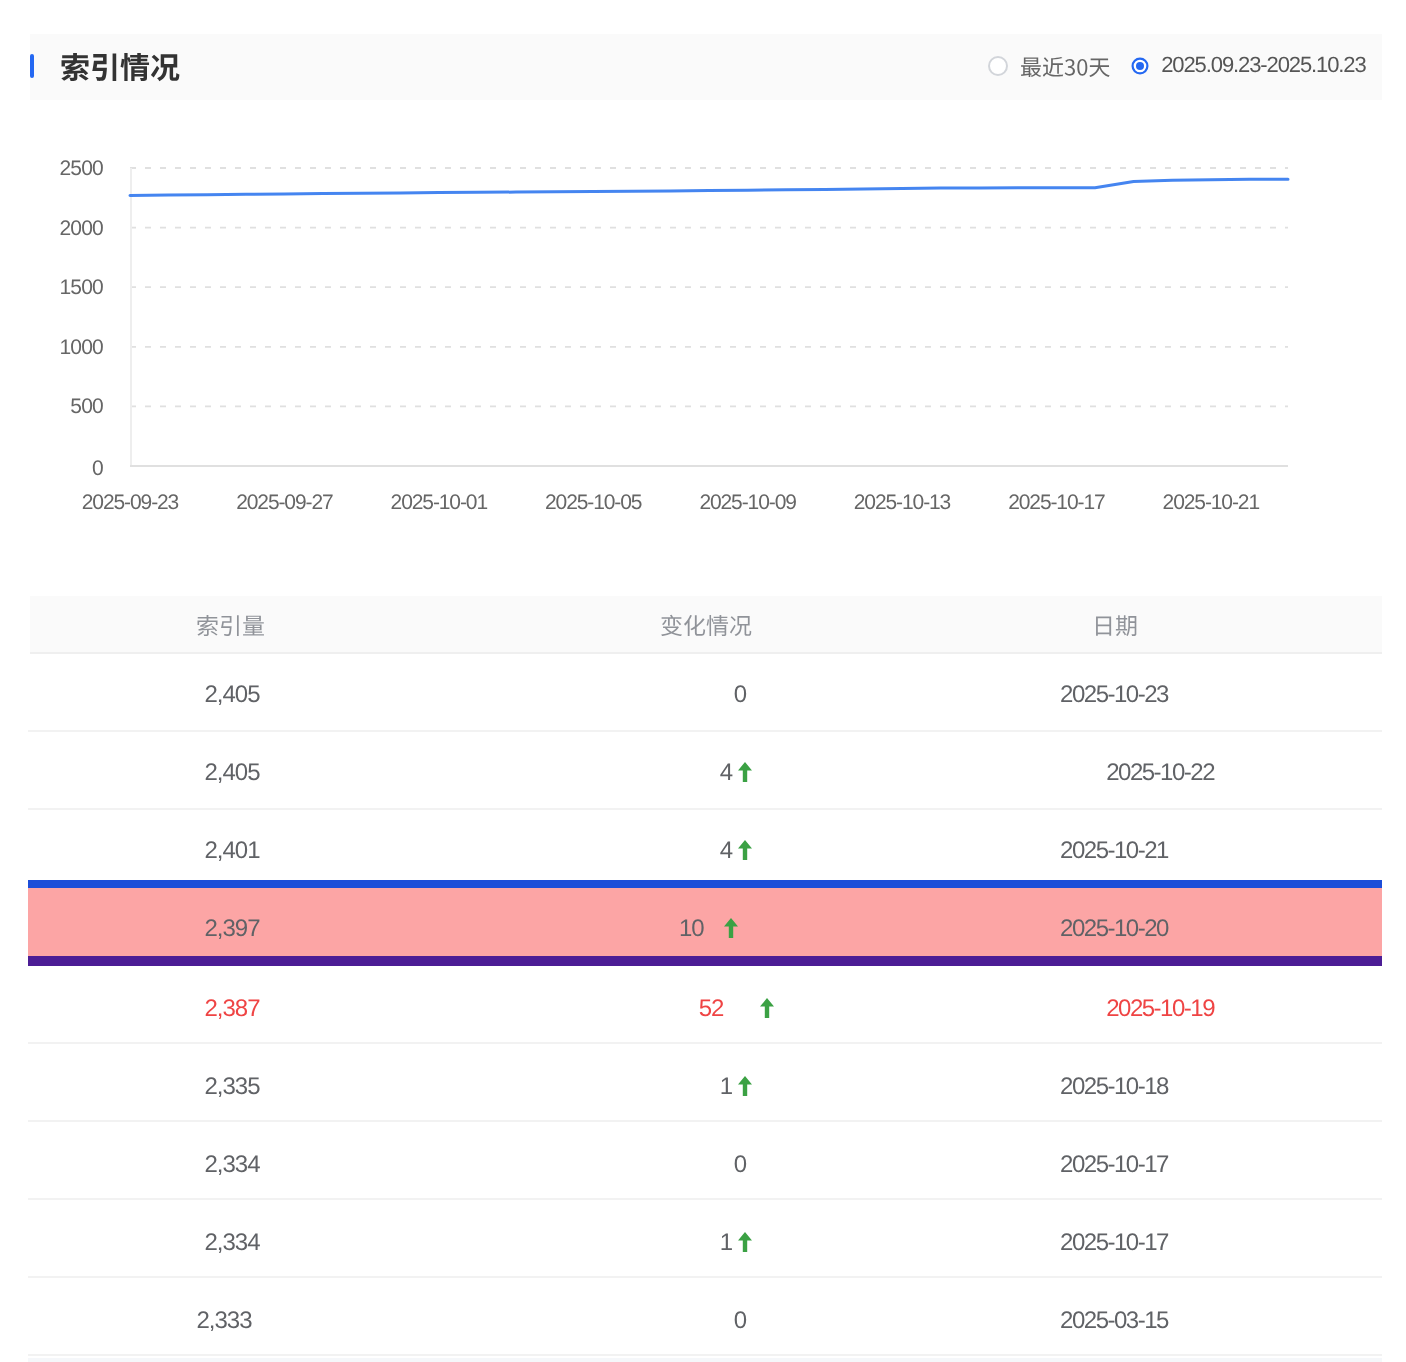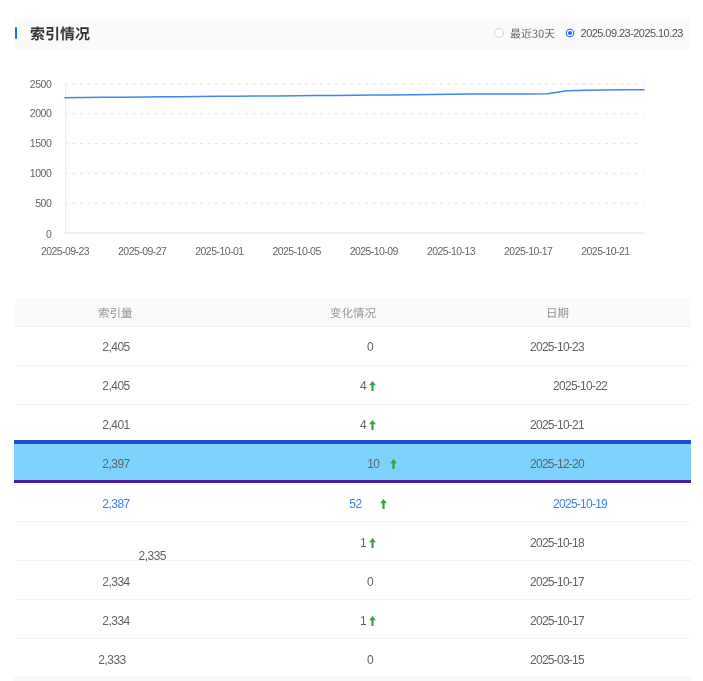--- a/index.html
+++ b/index.html
@@ -92,42 +92,42 @@
 <div style="position:absolute;left:14px;top:405.0px;width:677px;height:39.0px;border-bottom:4px solid #1d4ed8;box-sizing:border-box;font-size:12px;letter-spacing:-0.5px;color:#606266">
 <div style="position:absolute;left:52px;top:14.42px;width:100px;text-align:center;line-height:12px">2,401</div>
 <div style="position:absolute;left:325.5px;top:14.42px;width:57px;display:flex;justify-content:center;align-items:center;gap:3px;height:12px">
       <span style="line-height:12px">4</span>
       <svg width="7" height="10" viewBox="0 0 7 10" style="display:block">
         <path d="M3.5 0 L7 4.3 L4.6 4.3 L4.6 10 L2.4 10 L2.4 4.3 L0 4.3 Z" fill="#3ba144"></path>
       </svg>
     </div>
 <div style="position:absolute;left:493px;top:14.42px;width:100px;text-align:center;line-height:12px;letter-spacing:-0.75px">2025-10-21</div>
 </div>
-<div style="position:absolute;left:14px;top:444.0px;width:677px;height:39.0px;background:#7dd3fc;border-bottom:3px solid #4c1d95;box-sizing:border-box;font-size:12px;letter-spacing:-0.5px;color:#606266">
+<div style="position:absolute;left:14px;top:444.0px;width:677px;height:39.0px;background:#fca5a5;border-bottom:5px solid #4c1d95;box-sizing:border-box;font-size:12px;letter-spacing:-0.5px;color:#606266">
 <div style="position:absolute;left:52px;top:14.42px;width:100px;text-align:center;line-height:12px">2,397</div>
-<div style="position:absolute;left:325.5px;top:14.42px;width:57px;display:flex;justify-content:flex-end;align-items:center;gap:10px;height:12px">
+<div style="position:absolute;left:325.5px;top:14.42px;width:57px;display:flex;justify-content:flex-start;align-items:center;gap:10px;height:12px">
       <span style="line-height:12px">10</span>
       <svg width="7" height="10" viewBox="0 0 7 10" style="display:block">
         <path d="M3.5 0 L7 4.3 L4.6 4.3 L4.6 10 L2.4 10 L2.4 4.3 L0 4.3 Z" fill="#3ba144"></path>
       </svg>
     </div>
-<div style="position:absolute;left:493px;top:14.42px;width:100px;text-align:center;line-height:12px;letter-spacing:-0.75px">2025-12-20</div>
+<div style="position:absolute;left:493px;top:14.42px;width:100px;text-align:center;line-height:12px;letter-spacing:-0.75px">2025-10-20</div>
 </div>
-<div style="position:absolute;left:14px;top:483.1px;width:677px;height:39.0px;border-bottom:1px solid #f2f2f2;box-sizing:border-box;font-size:12px;letter-spacing:-0.5px;color:#3b82f6">
+<div style="position:absolute;left:14px;top:483.1px;width:677px;height:39.0px;border-bottom:1px solid #f2f2f2;box-sizing:border-box;font-size:12px;letter-spacing:-0.5px;color:#ef4444">
 <div style="position:absolute;left:52px;top:14.42px;width:100px;text-align:center;line-height:12px">2,387</div>
 <div style="position:absolute;left:325.5px;top:14.42px;width:57px;display:flex;justify-content:center;align-items:center;gap:18px;height:12px">
       <span style="line-height:12px">52</span>
       <svg width="7" height="10" viewBox="0 0 7 10" style="display:block">
         <path d="M3.5 0 L7 4.3 L4.6 4.3 L4.6 10 L2.4 10 L2.4 4.3 L0 4.3 Z" fill="#3ba144"></path>
       </svg>
     </div>
 <div style="position:absolute;left:493px;top:14.42px;width:100px;text-align:right;line-height:12px;letter-spacing:-0.75px">2025-10-19</div>
 </div>
 <div style="position:absolute;left:14px;top:522.1px;width:677px;height:39.0px;border-bottom:1px solid #f2f2f2;box-sizing:border-box;font-size:12px;letter-spacing:-0.5px;color:#606266">
-<div style="position:absolute;left:52px;top:28px;width:100px;text-align:right;line-height:12px">2,335</div>
+<div style="position:absolute;left:52px;top:15px;width:100px;text-align:center;line-height:12px">2,335</div>
 <div style="position:absolute;left:325.5px;top:14.42px;width:57px;display:flex;justify-content:center;align-items:center;gap:3px;height:12px">
       <span style="line-height:12px">1</span>
       <svg width="7" height="10" viewBox="0 0 7 10" style="display:block">
         <path d="M3.5 0 L7 4.3 L4.6 4.3 L4.6 10 L2.4 10 L2.4 4.3 L0 4.3 Z" fill="#3ba144"></path>
       </svg>
     </div>
 <div style="position:absolute;left:493px;top:14.42px;width:100px;text-align:center;line-height:12px;letter-spacing:-0.75px">2025-10-18</div>
 </div>
 <div style="position:absolute;left:14px;top:561.2px;width:677px;height:39.0px;border-bottom:1px solid #f2f2f2;box-sizing:border-box;font-size:12px;letter-spacing:-0.5px;color:#606266">
 <div style="position:absolute;left:52px;top:14.42px;width:100px;text-align:center;line-height:12px">2,334</div>

